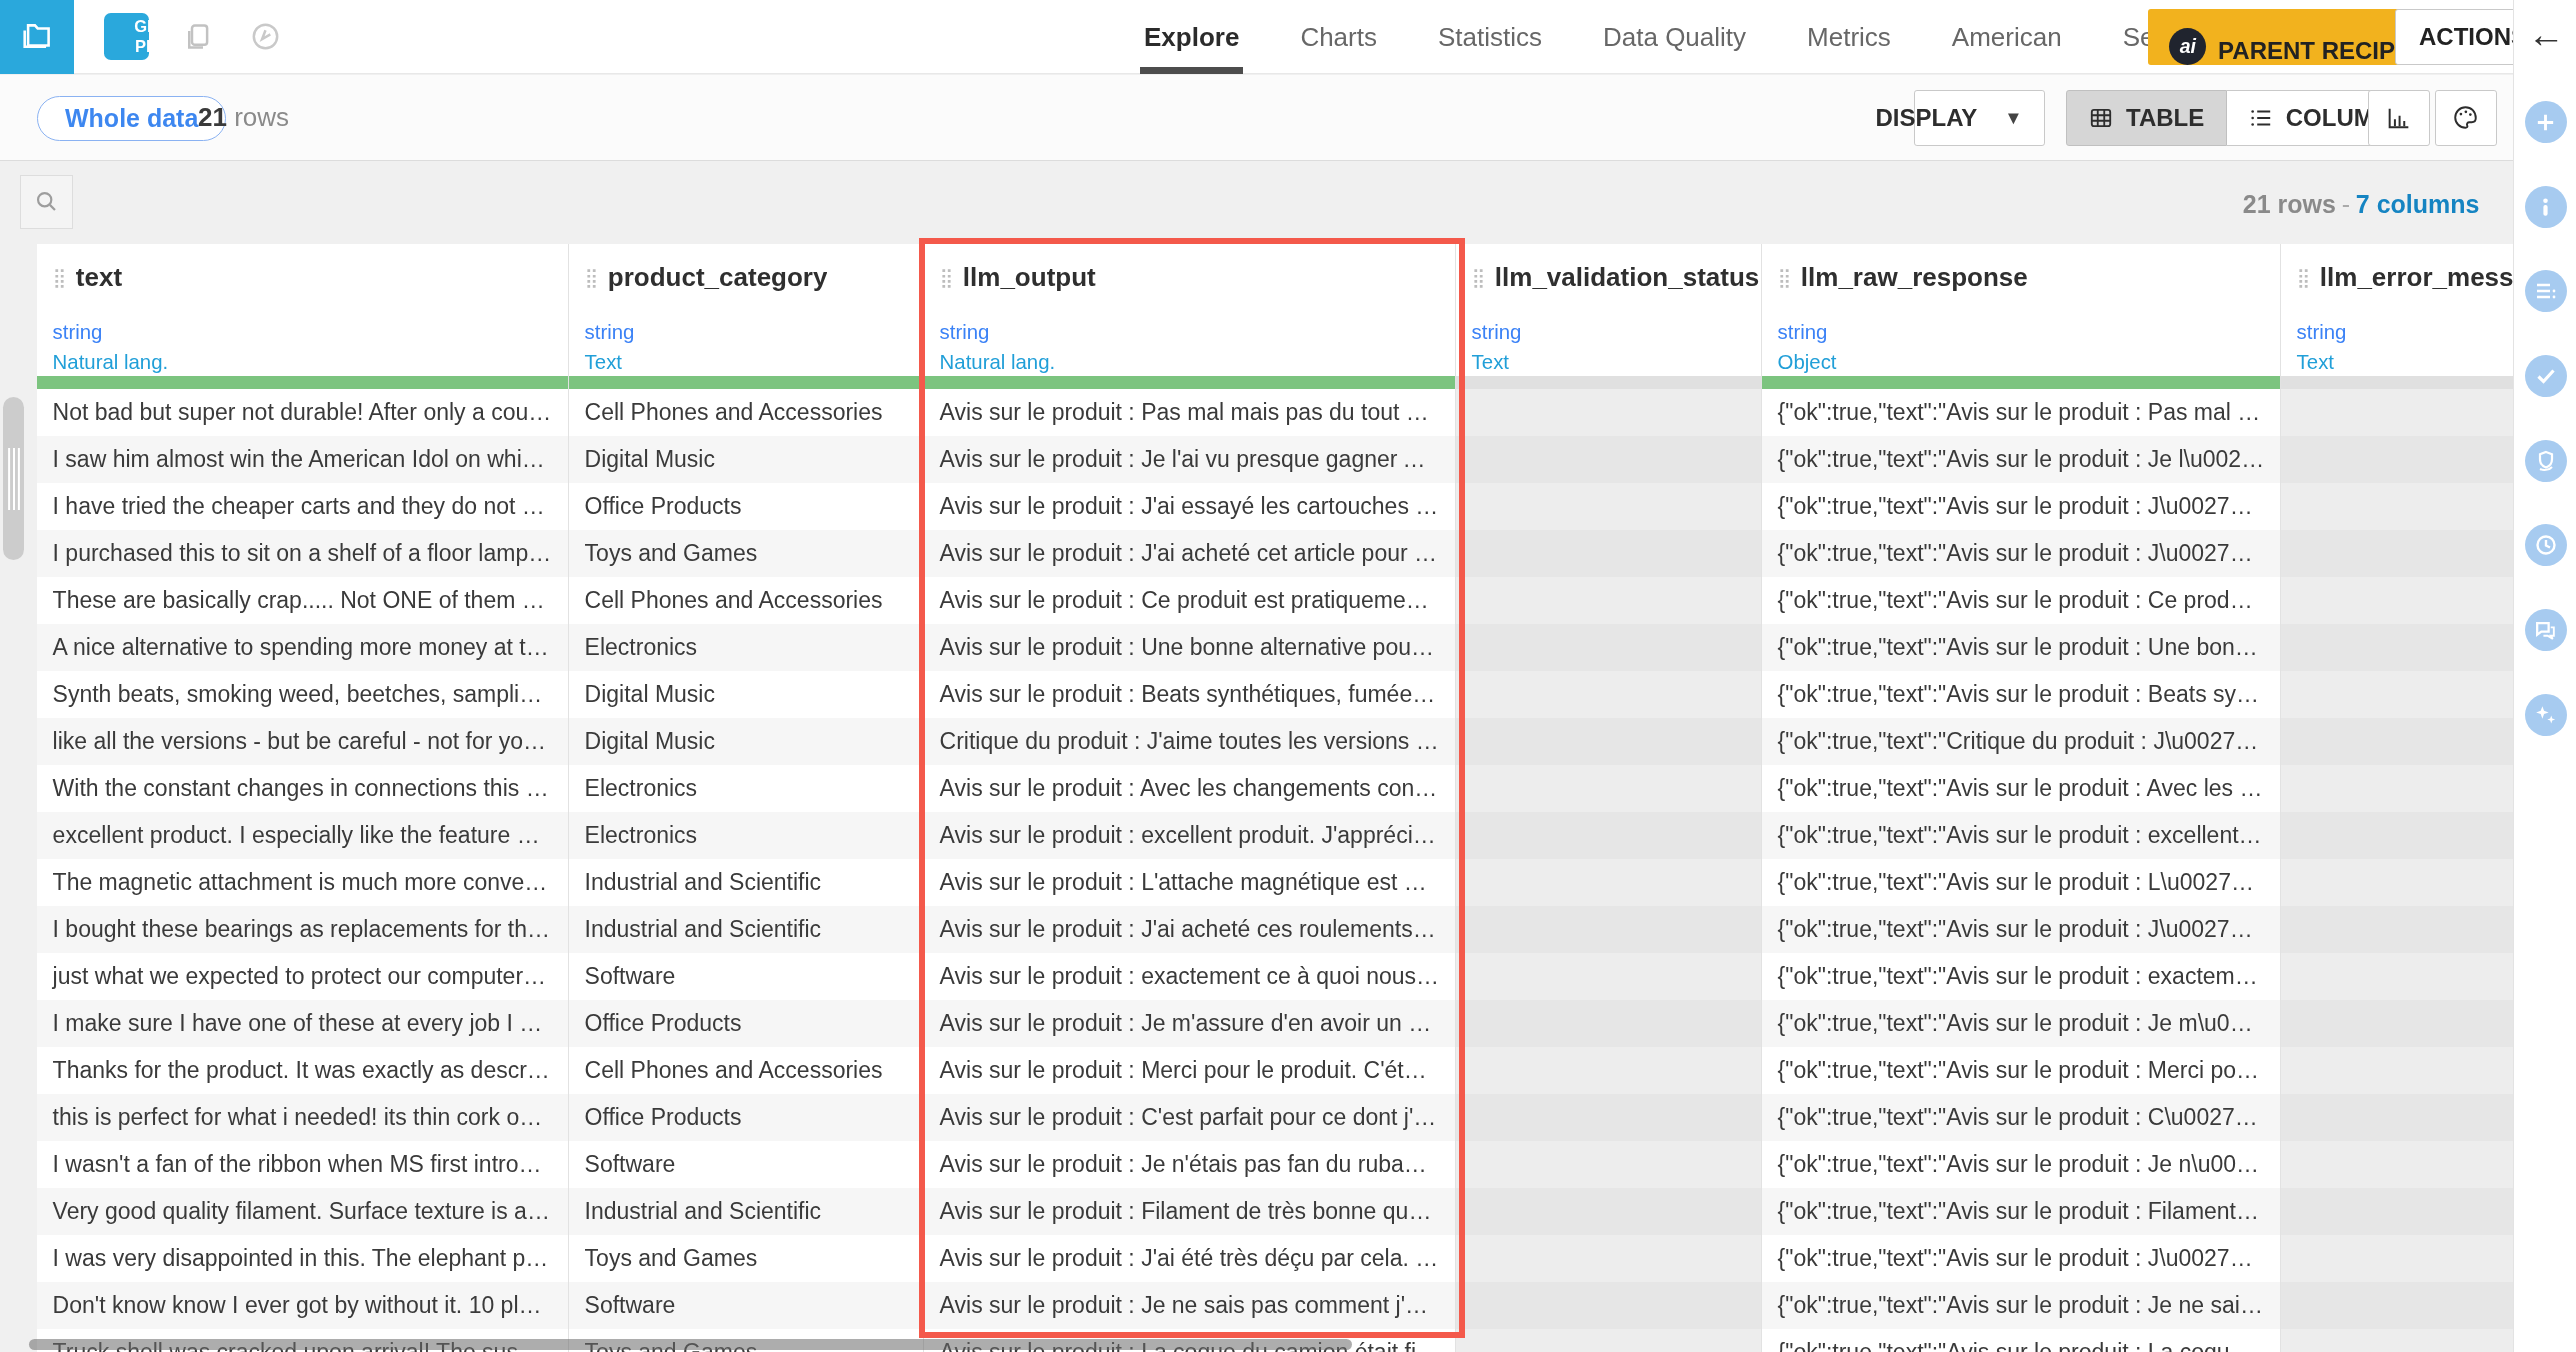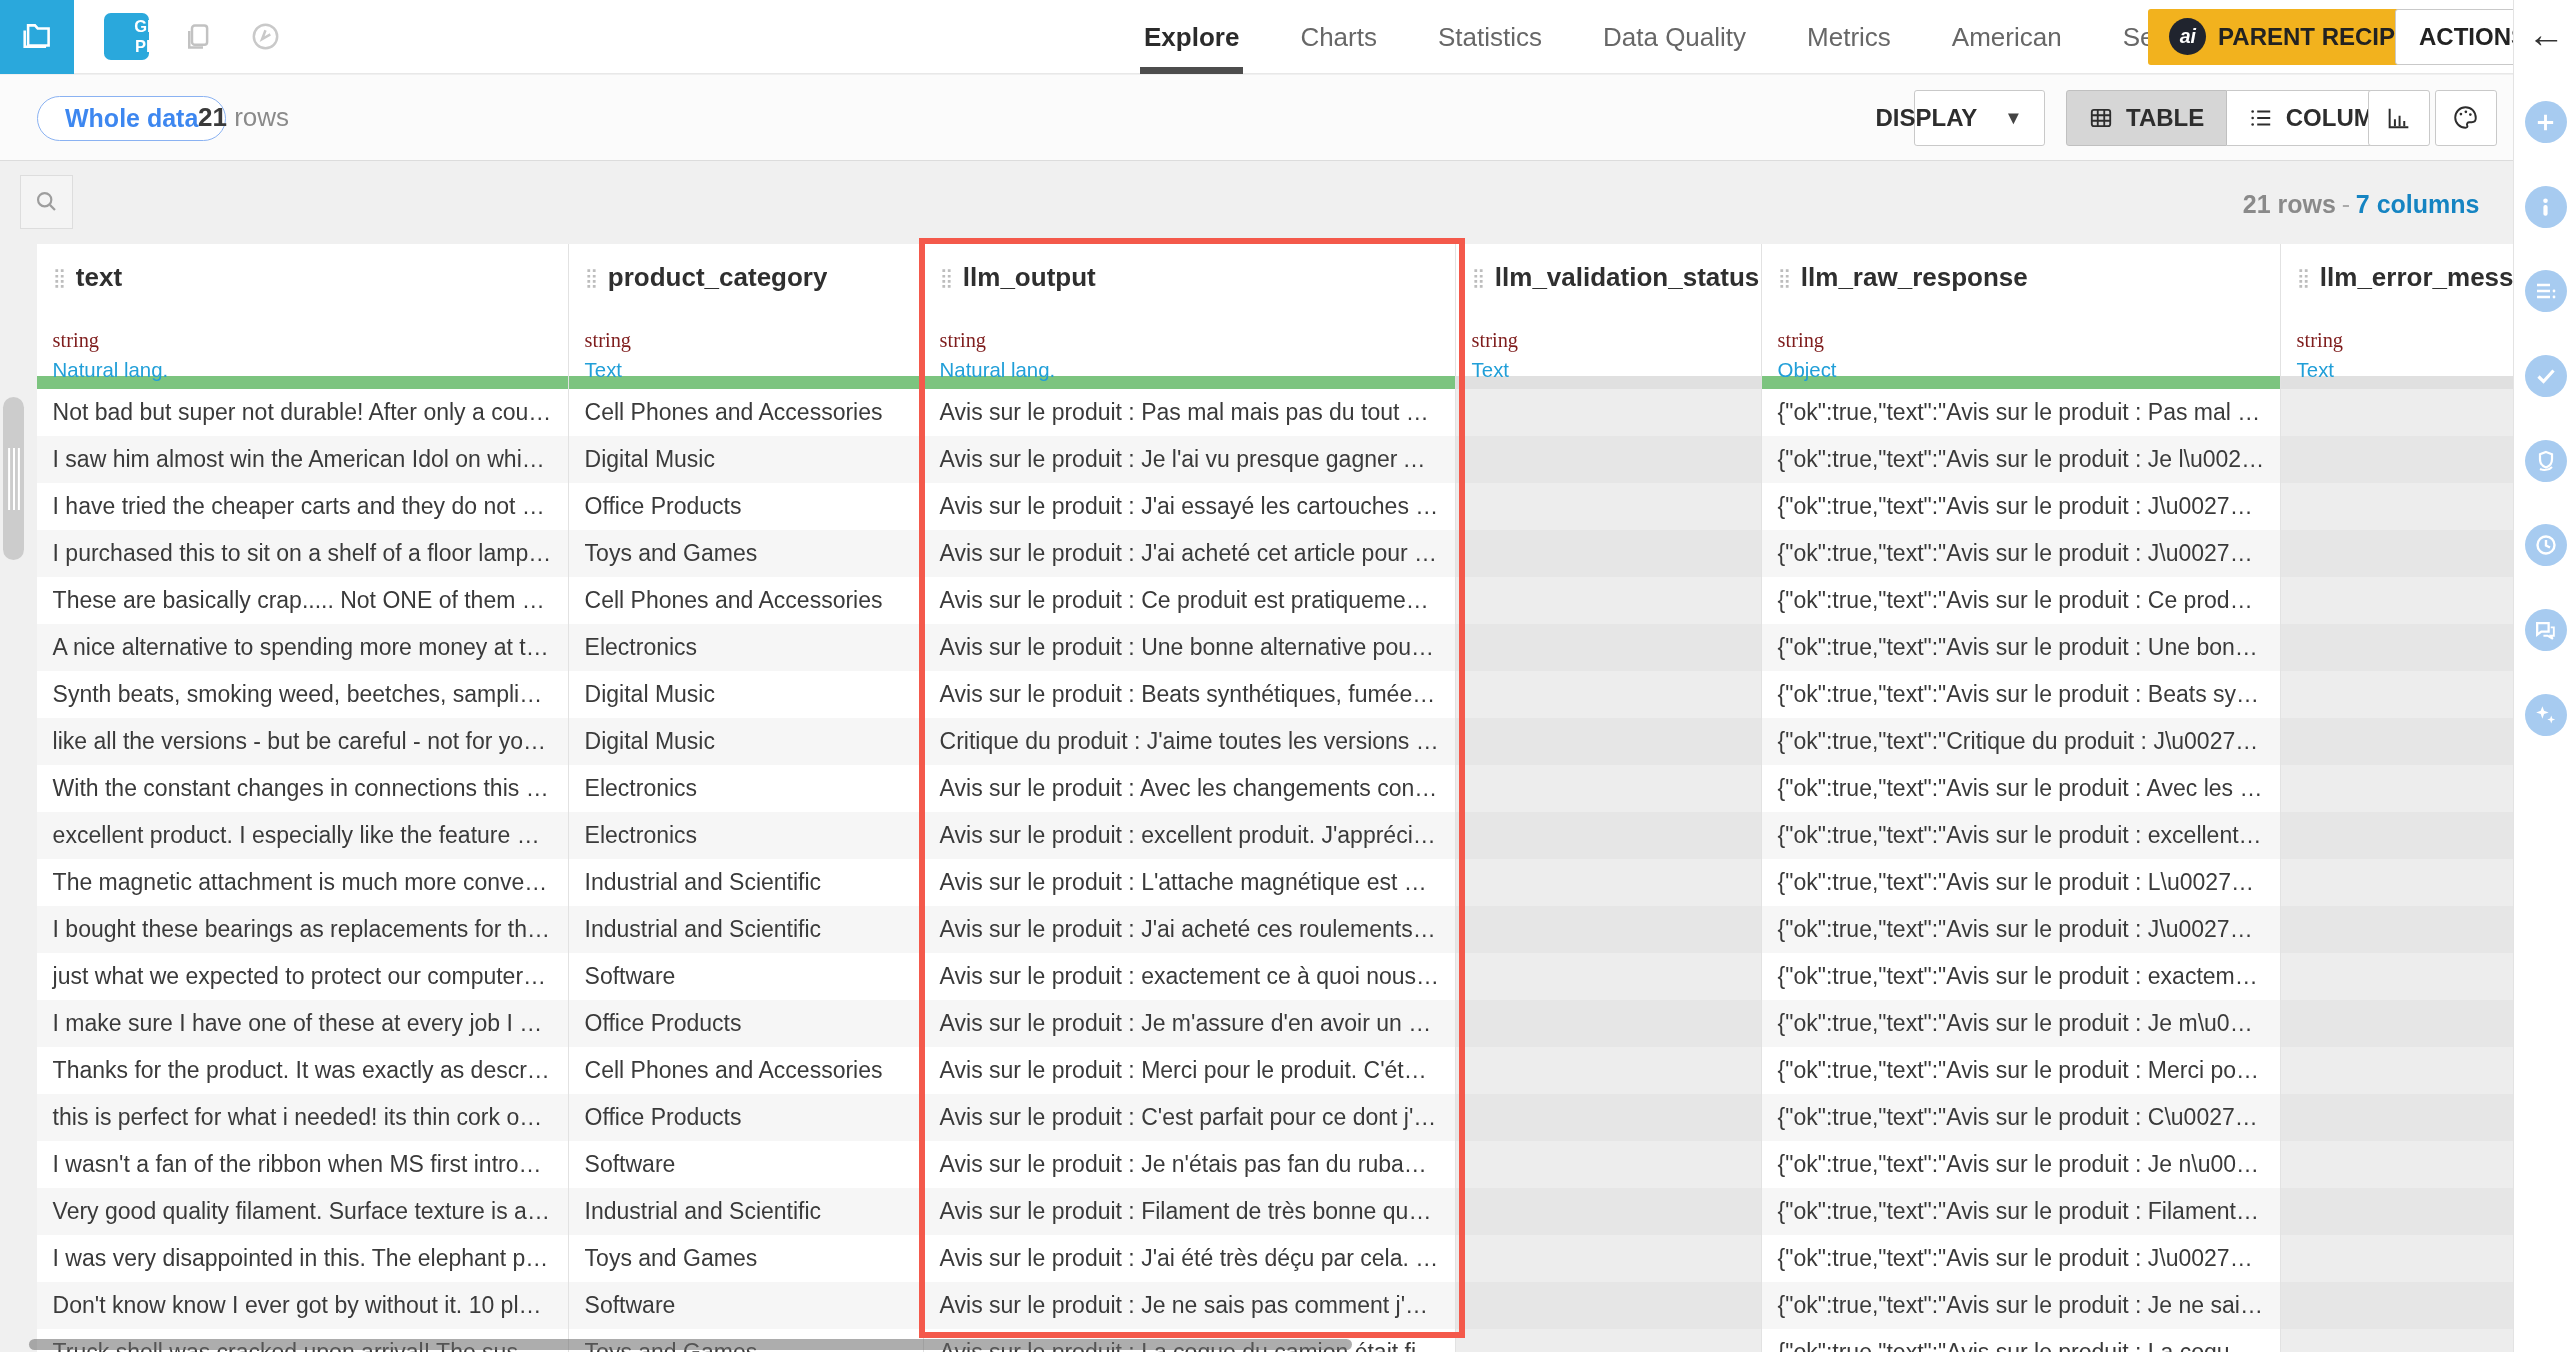--- a/index.html
+++ b/index.html
@@ -18,21 +18,21 @@
           flex-direction:column; align-items:center; justify-content:center; cursor:pointer;padding-left:40px; }
   .hicon { margin-left:29px; width:39px; height:39px; display:flex; align-items:center;
            justify-content:center; cursor:pointer; }
   .nav { position:absolute; left:1144px; top:0; height:74px; display:flex; gap:61px; }
   .tab { position:relative; height:74px; display:flex; align-items:center; font-size:26px;
          color:#676767; cursor:pointer; white-space:nowrap; }
   .tab.active { color:#2b2b2b; font-weight:bold; }
   .tab.active::after { content:""; position:absolute; left:-3.9px; right:-3.9px; bottom:0;
          height:6.8px; background:#4d4d4d; } 
   .btn-parent { position:absolute; left:2148px; top:8.8px; height:56px; padding:0 21.4px;
-         background:#f2b21e; border:none; border-radius:2.9px; display:flex; align-items:center;
+         background:#f2b21e; border:none; border-radius:2.9px; display:flex; align-items:flex-end;
          gap:11.7px; font-weight:bold; font-size:24px; color:#222; cursor:pointer;
          font-family:inherit; }
   .ai-circle { width:37px; height:37px; border-radius:50%; background:#20242e; color:#fff;
          display:flex; align-items:center; justify-content:center; font-size:19.5px;
          font-weight:bold; font-style:italic; }
   .btn-actions { position:absolute; left:2395px; top:8.8px; height:56px; padding:0 23px;
          background:#fff; border:1px solid #c9c9c9; border-radius:2.9px; font-weight:bold;
          font-size:24px; color:#222; cursor:pointer; font-family:inherit; }
 
   
@@ -61,22 +61,22 @@
   .table-info .cols { color:#1584c2; cursor:pointer; }
 
   
   .data-table { position:absolute; left:37px; top:83px; width:2476px; height:1109px;
                 display:flex; overflow:hidden; }
   .col { flex:none; border-right:1px solid #e2e2e2; }
   .col-header { height:132px; background:#fff; padding:13.6px 0 0 15.6px; cursor:pointer; }
   .ch-name-row { display:flex; align-items:center; gap:9.7px; height:39px; }
   .drag-handle { font-family:"DejaVu Sans",sans-serif; color:#bdbdbd; font-size:18.5px; cursor:grab; }
   .ch-name { font-size:26px; font-weight:bold; color:#2f2f2f; white-space:nowrap; overflow:hidden; }
-  .ch-type { margin-top:32px; font-family:Liberation Serif, serif;
-             font-size:20.4px; color:#7f1d1d; }
+  .ch-type { margin-top:24px; font-family:Liberation Sans, sans-serif;
+             font-size:20.4px; color:#3b82f6; }
   .ch-meaning { margin-top:7.8px; font-size:20.4px; color:#219fd8; cursor:pointer; }
   .quality-bar { height:12.6px; }
   .cells {}
   .cell { height:47px; line-height:47px; padding:0 15.6px; font-size:23px; color:#3a3a3a;
           white-space:nowrap; overflow:hidden; text-overflow:ellipsis; background:#fff;
           cursor:default; }
   .col:not(.empty) .cells .cell:nth-child(even) { background:#f6f6f6; }
   .col.empty .cells .cell:nth-child(odd) { background:#ededed; }
   .col.empty .cells .cell:nth-child(even) { background:#e6e6e6; }
 

